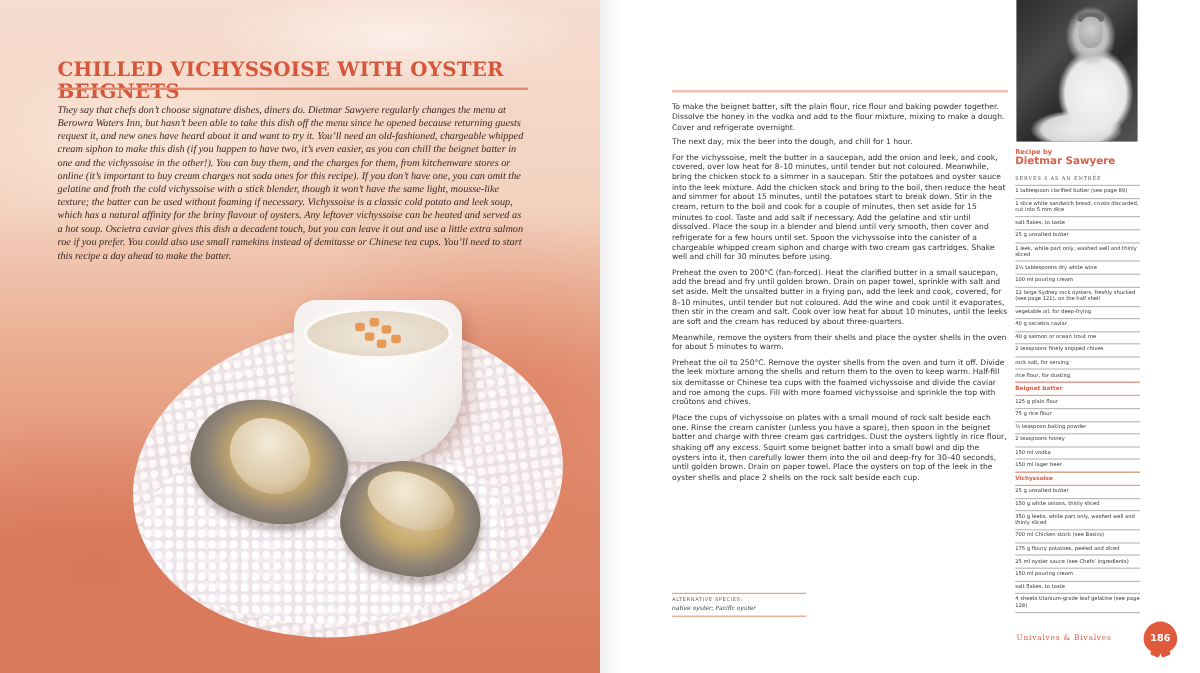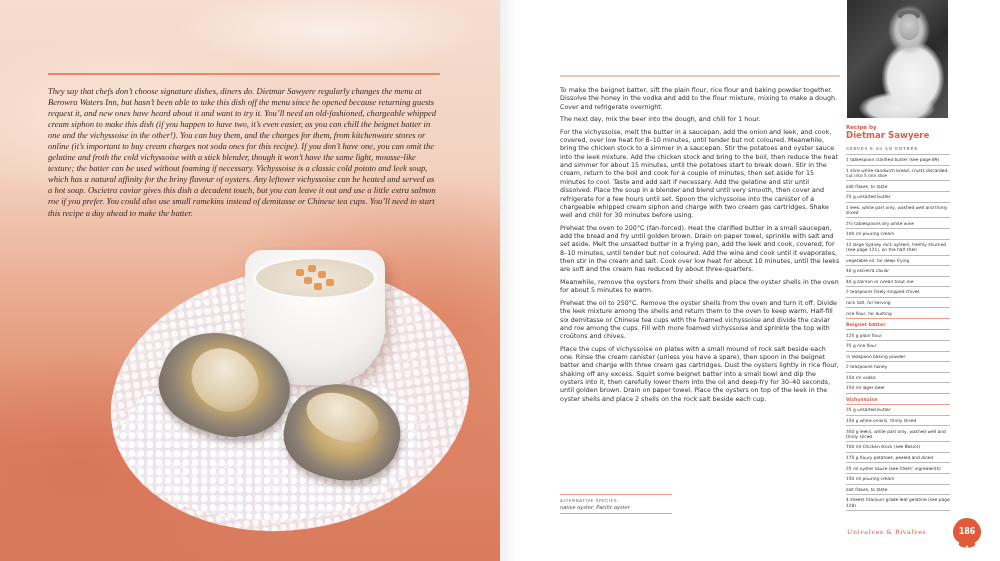--- a/index.html
+++ b/index.html
@@ -161,20 +161,21 @@
   .page-number-badge::after { right: 6px; transform: rotate(-20deg); }
   .page-number {
     position: relative; z-index: 1;
     font-family: "DejaVu Sans", sans-serif; font-weight: bold; font-size: 8px; color: #fff;
   }
 </style>
 </head>
 <body>
 
 <div class="left-page">
+  <h1 class="title">CHILLED VICHYSSOISE WITH OYSTER BEIGNETS</h1>
   <div class="title-rule"></div>
   <p class="intro">They say that chefs don’t choose signature dishes, diners do. Dietmar Sawyere regularly changes the menu at Berowra Waters Inn, but hasn’t been able to take this dish off the menu since he opened because returning guests request it, and new ones have heard about it and want to try it. You’ll need an old-fashioned, chargeable whipped cream siphon to make this dish (if you happen to have two, it’s even easier, as you can chill the beignet batter in one and the vichyssoise in the other!). You can buy them, and the charges for them, from kitchenware stores or online (it’s important to buy cream charges not soda ones for this recipe). If you don’t have one, you can omit the gelatine and froth the cold vichyssoise with a stick blender, though it won’t have the same light, mousse-like texture; the batter can be used without foaming if necessary. Vichyssoise is a classic cold potato and leek soup, which has a natural affinity for the briny flavour of oysters. Any leftover vichyssoise can be heated and served as a hot soup. Oscietra caviar gives this dish a decadent touch, but you can leave it out and use a little extra salmon roe if you prefer. You could also use small ramekins instead of demitasse or Chinese tea cups. You’ll need to start this recipe a day ahead to make the batter.</p>
 
   <div class="photo" title="Cup of vichyssoise with croûtons and chives beside two battered oysters in shells on rock salt">
     <div class="salt-pile salt-1"></div>
     <div class="salt-pile salt-2"></div>
     <div class="bowl">
       <div class="bowl-rim">
         <span class="crouton" style="left:40px;top:10px"></span>
         <span class="crouton" style="left:52px;top:6px"></span>

